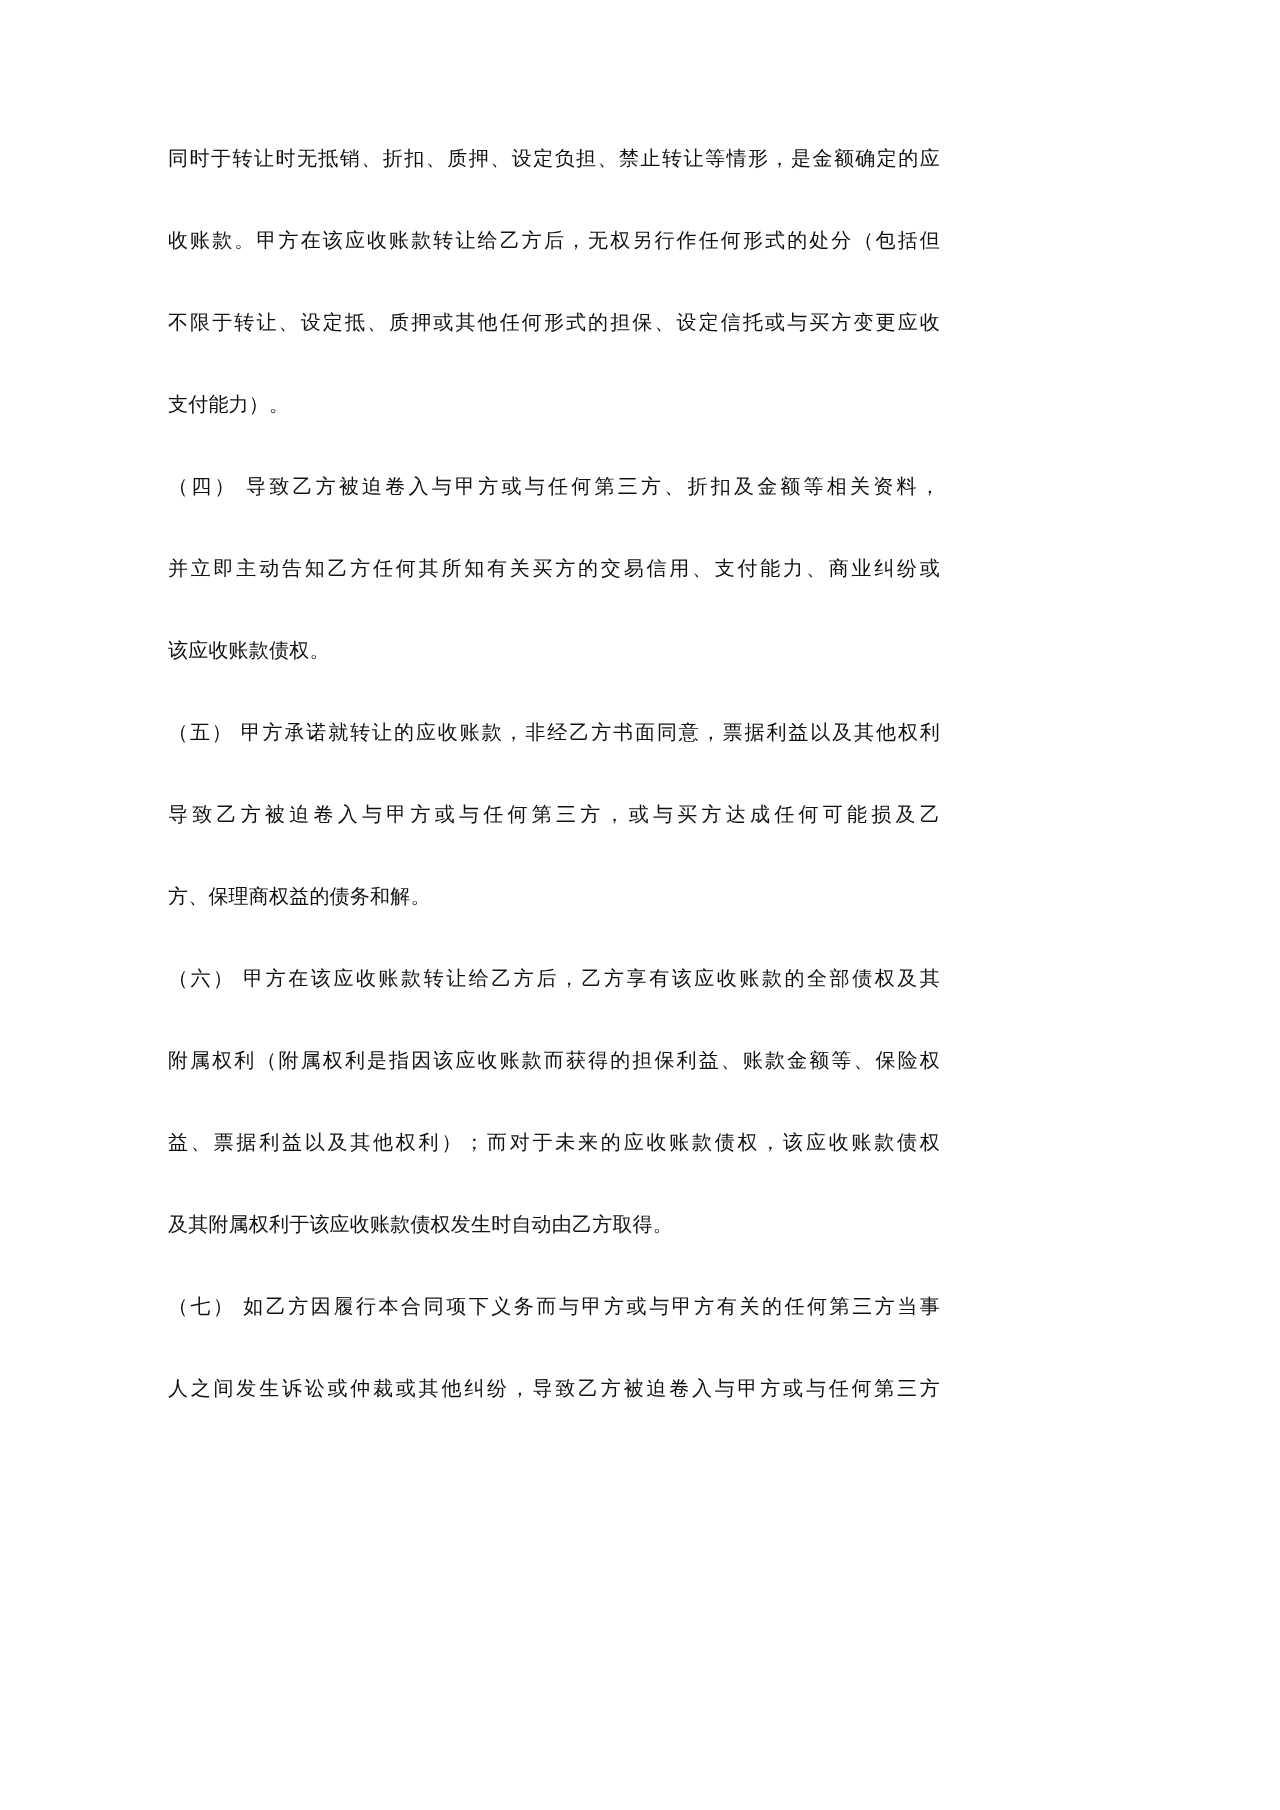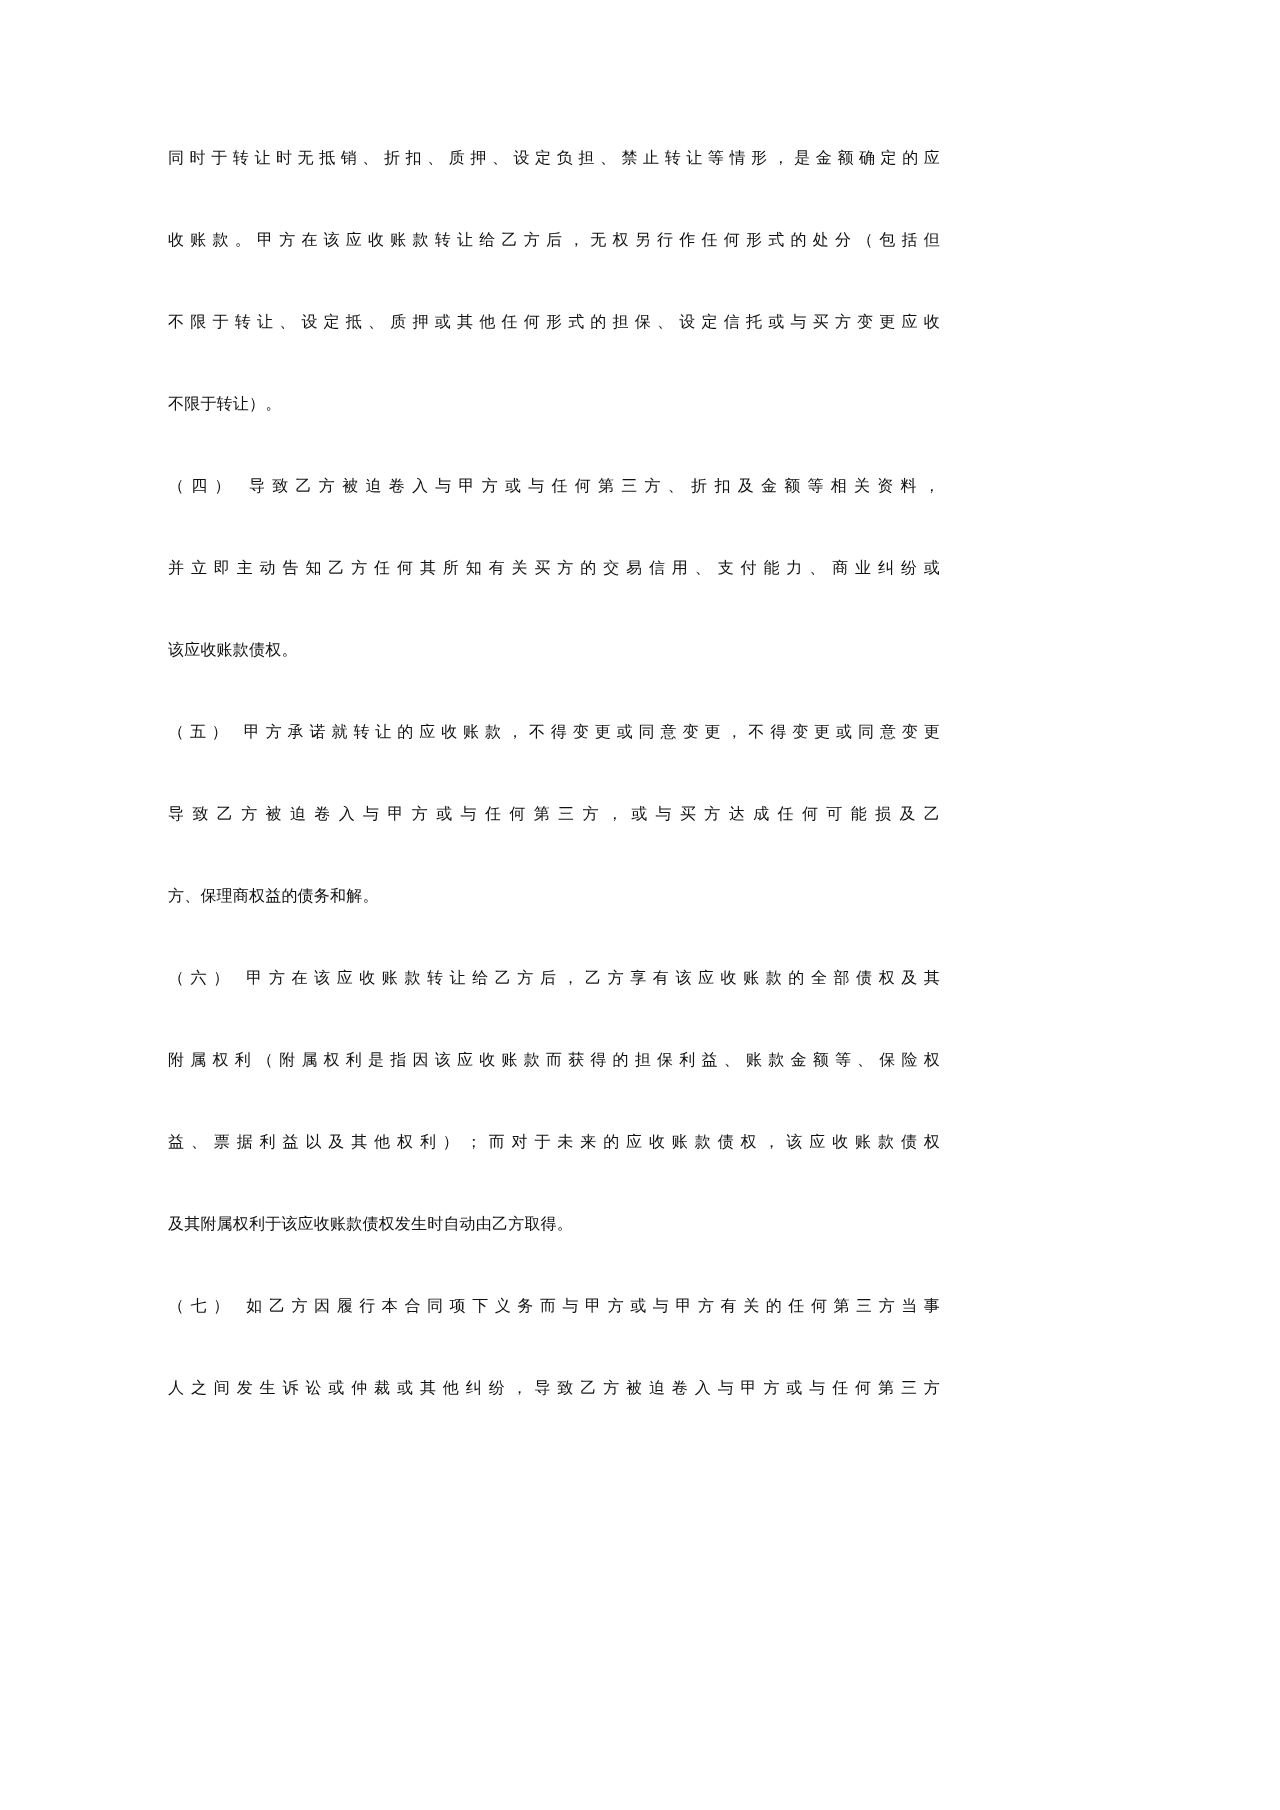--- a/index.html
+++ b/index.html
@@ -13,21 +13,21 @@
     height: 1810px;
     background: #ffffff;
     overflow: hidden;
     font-family: "Liberation Serif", "DejaVu Serif", serif;
   }
   .body-text {
     position: absolute;
     left: 168px;
     top: 117px;
     width: 772px;
-    font-size: 16px;
+    font-size: 20px;
     line-height: 82px;
     color: #111111;
     letter-spacing: 0.2px;
   }
   .line {
     height: 82px;
     overflow: hidden;
     text-align: left;
   }
   .line.j {
@@ -36,25 +36,25 @@
   }
 </style>
 </head>
 <body>
 
 <div class="page">
   <div class="body-text">
       <div class="line j">同时于转让时无抵销、折扣、质押、设定负担、禁止转让等情形，是金额确定的应</div>
       <div class="line j">收账款。甲方在该应收账款转让给乙方后，无权另行作任何形式的处分（包括但</div>
       <div class="line j">不限于转让、设定抵、质押或其他任何形式的担保、设定信托或与买方变更应收</div>
-      <div class="line">不限于转让）。</div>
+      <div class="line">支付能力）。</div>
       <div class="line j">（四） 导致乙方被迫卷入与甲方或与任何第三方、折扣及金额等相关资料，</div>
       <div class="line j">并立即主动告知乙方任何其所知有关买方的交易信用、支付能力、商业纠纷或</div>
       <div class="line">该应收账款债权。</div>
-      <div class="line j">（五） 甲方承诺就转让的应收账款，不得变更或同意变更，不得变更或同意变更</div>
+      <div class="line j">（五） 甲方承诺就转让的应收账款，非经乙方书面同意，票据利益以及其他权利</div>
       <div class="line j">导致乙方被迫卷入与甲方或与任何第三方，或与买方达成任何可能损及乙</div>
       <div class="line">方、保理商权益的债务和解。</div>
       <div class="line j">（六） 甲方在该应收账款转让给乙方后，乙方享有该应收账款的全部债权及其</div>
       <div class="line j">附属权利（附属权利是指因该应收账款而获得的担保利益、账款金额等、保险权</div>
       <div class="line j">益、票据利益以及其他权利）；而对于未来的应收账款债权，该应收账款债权</div>
       <div class="line">及其附属权利于该应收账款债权发生时自动由乙方取得。</div>
       <div class="line j">（七） 如乙方因履行本合同项下义务而与甲方或与甲方有关的任何第三方当事</div>
       <div class="line j">人之间发生诉讼或仲裁或其他纠纷，导致乙方被迫卷入与甲方或与任何第三方</div>
     </div>
 </div>

